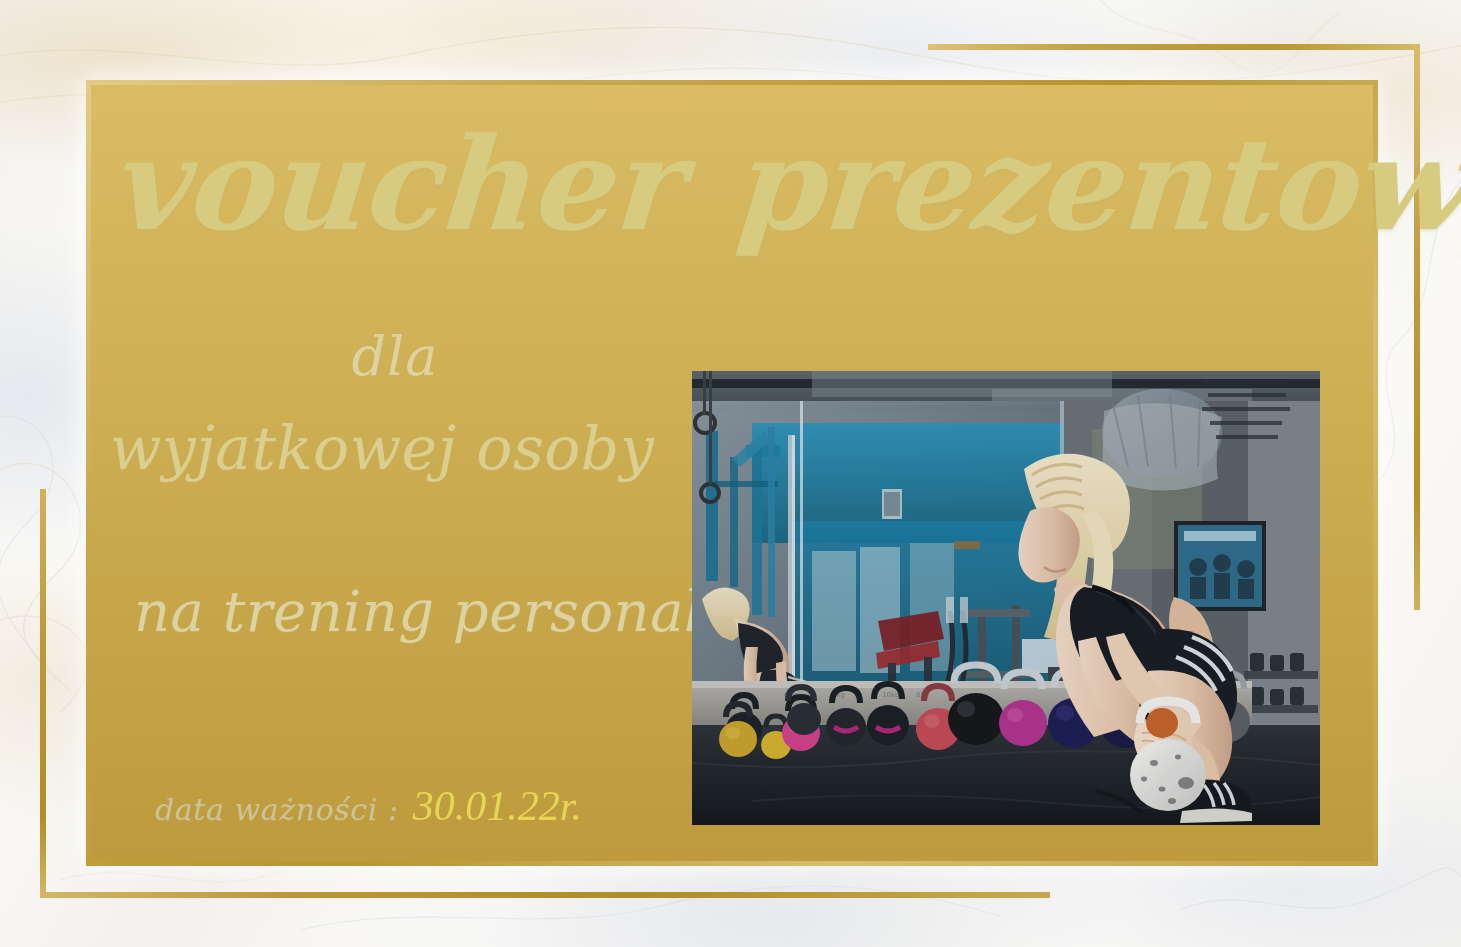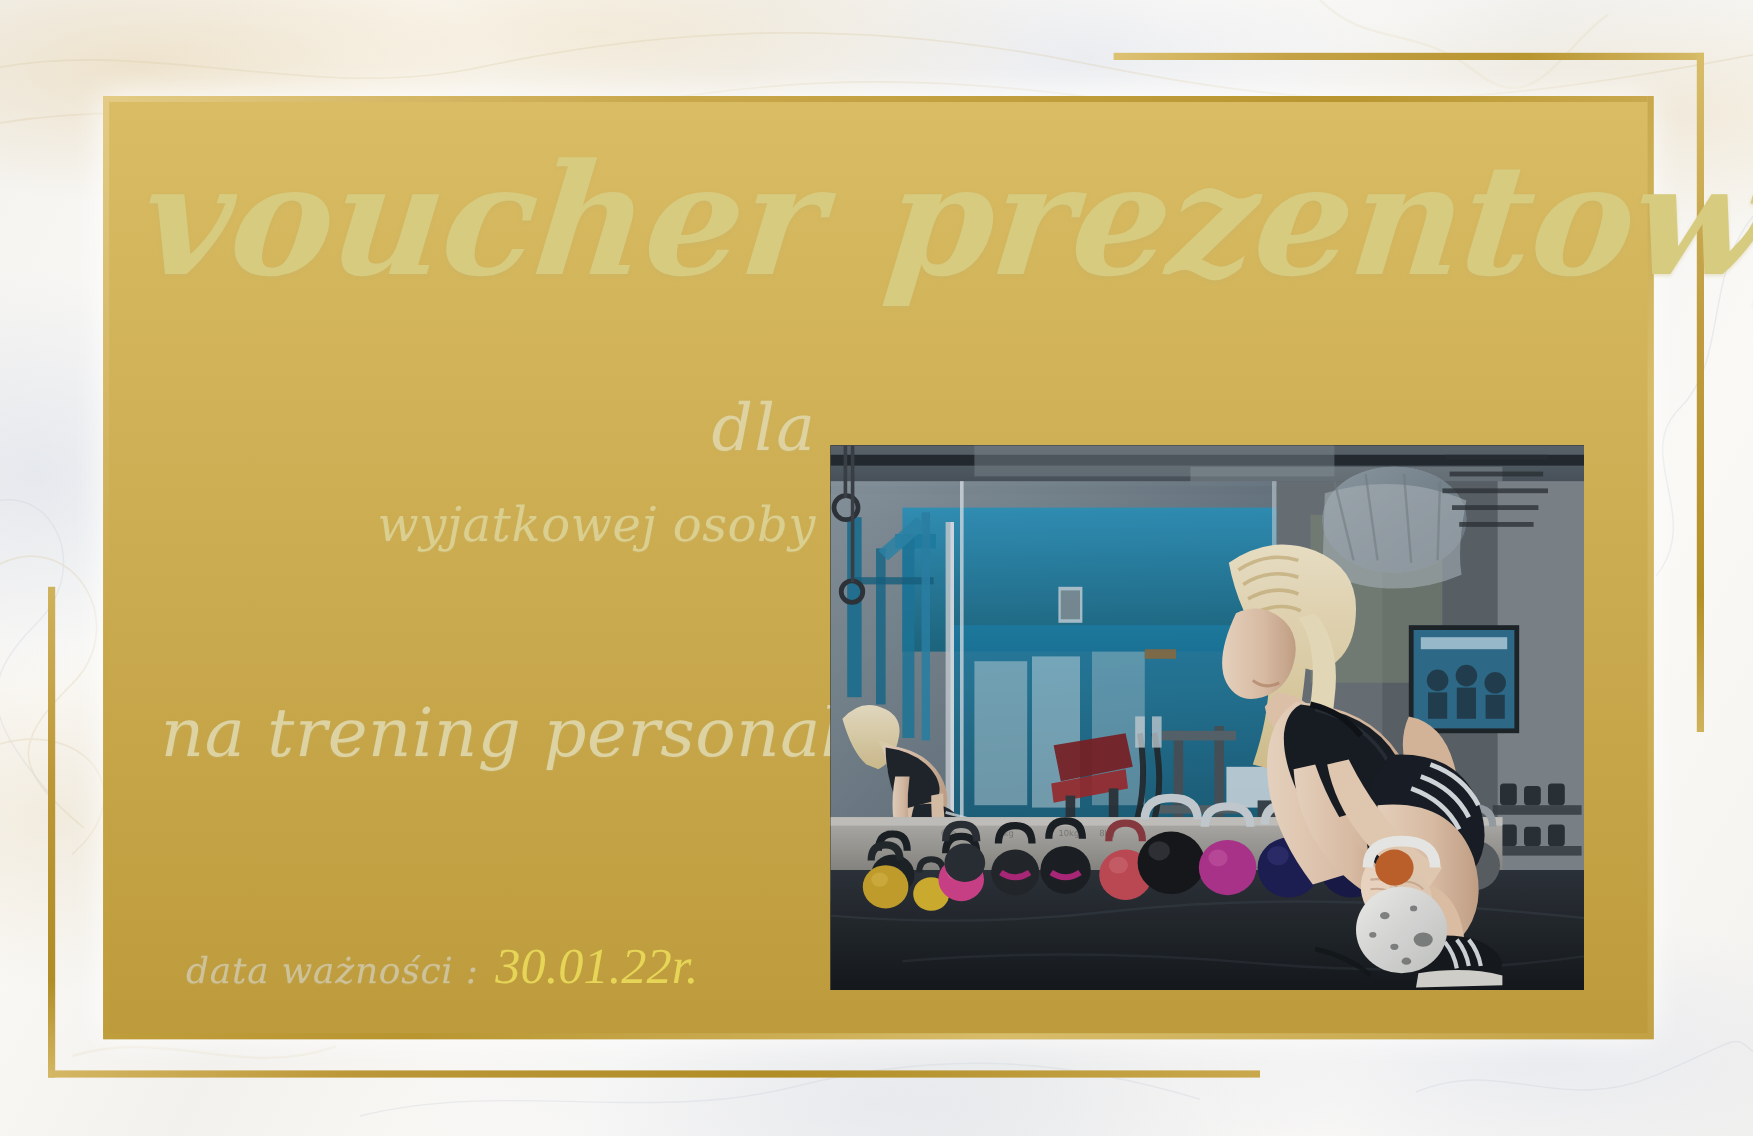--- a/index.html
+++ b/index.html
@@ -92,31 +92,31 @@
   .copy{
     position:absolute;
     left:110px; top:330px; width:570px;
     color:#d9cd8b;
     font-family:"DejaVu Serif", serif;
     font-style:italic;
     line-height:1;
   }
   .copy .line-dla{
     display:block;
-    text-align:right;
+    text-align:center;
     font-size:54px;
     letter-spacing:1px;
     color:#ddd2a0;
     margin-bottom:34px;
     text-shadow:0 1px 2px rgba(205,190,130,.30);
   }
   .copy .line-person{
     display:block;
-    text-align:right;
-    font-size:40px;
+    text-align:left;
+    font-size:60px;
     letter-spacing:.5px;
     color:#dbcf90;
     text-shadow:0 1px 2px rgba(205,190,130,.30);
   }
   .copy .line-training{
     display:block;
     position:absolute;
     left:24px; top:254px;
     font-size:56px;
     letter-spacing:.5px;

